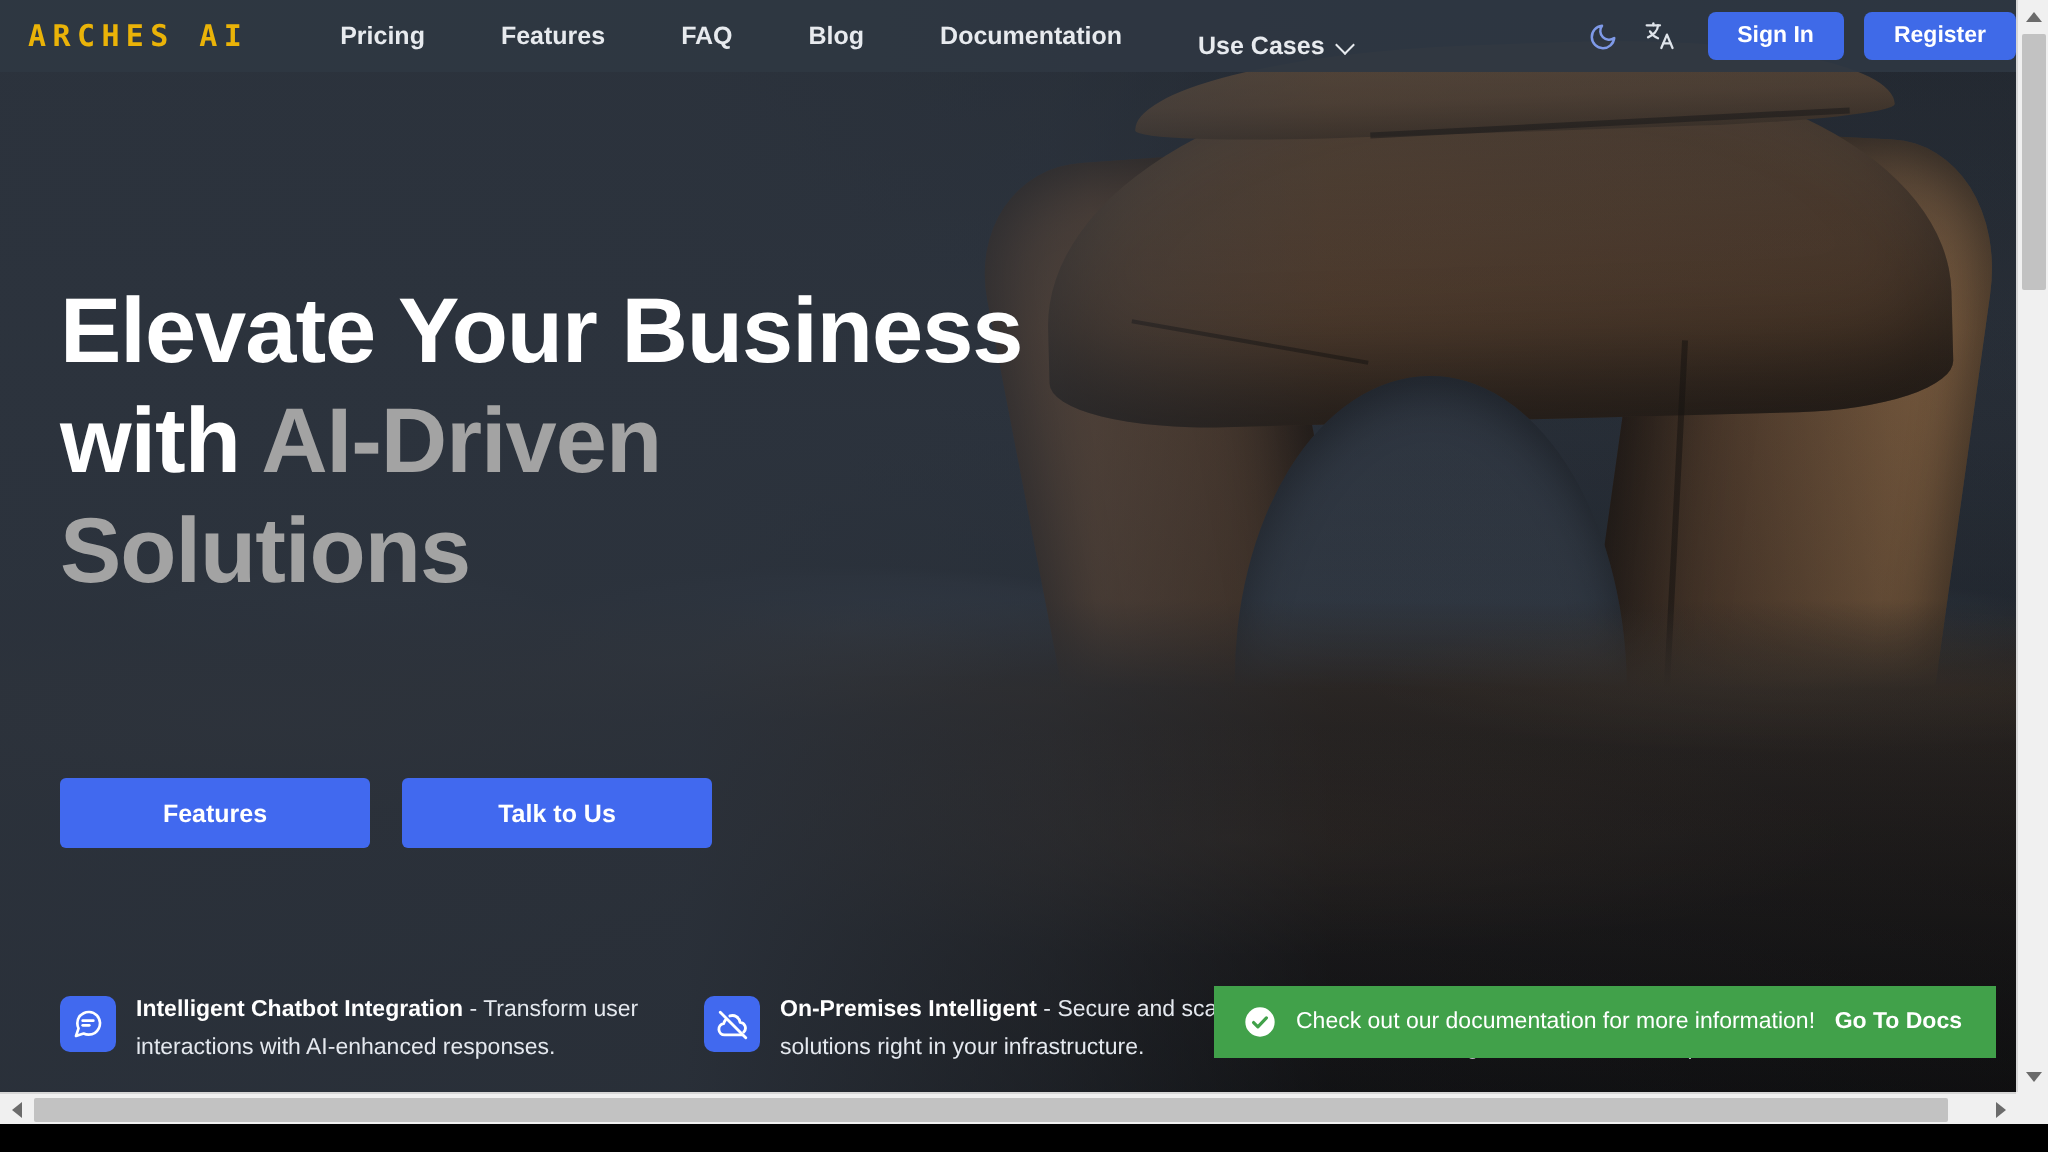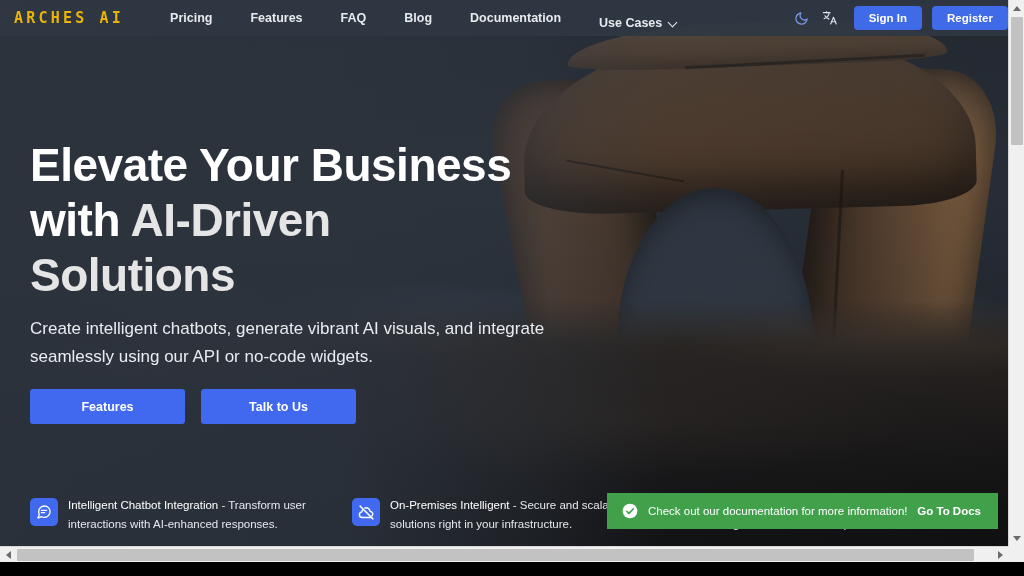--- a/index.html
+++ b/index.html
@@ -153,21 +153,21 @@
     margin-left: 10px;
   }
 
   
   #hero-content { position:absolute; left:0; top:0; width:1008px; height:546px; z-index:10; }
   #headline {
     position:absolute; left:30px; top:138px; width:560px;
     font-size: 46px; line-height: 55px; font-weight: 700; color:#ffffff;
     letter-spacing: -0.5px;
   }
-  #headline .accent { color:#e5e5e5; }
+  #headline .accent { color:#a3a3a3; }
   #subhead {
     position:absolute; left:30px; top:315px; width:520px;
     font-size: 17px; line-height: 28px; color:#e9ecf1; font-weight:400;
   }
   #cta-row { position:absolute; left:30px; top:389px; display:flex; gap:16px; }
   .cta {
     width: 155px; height: 35px; border:none; border-radius:3px;
     background:#4169ef; color:#ffffff; font-size:12.5px; font-weight:700;
     font-family:"Liberation Sans", sans-serif;
     cursor:pointer;
@@ -180,21 +180,21 @@
   }
   .feature-card { display:flex; align-items:flex-start; gap:10px; width: 300px; }
   .feature-icon {
     flex: 0 0 auto;
     width: 28px; height:28px; border-radius:5px; background:#4169ef;
     display:flex; align-items:center; justify-content:center; margin-top:2px;
   }
   .feature-text {
     font-size: 11.5px; line-height: 19px; color:#e4e8ee; width: 258px;
   }
-  .feature-text b { color:#ffffff; font-weight:400;margin-top:32px; }
+  .feature-text b { color:#ffffff; font-weight:700;margin-top:32px; }
 
   
   #toast {
     position:absolute; left:607px; top:493px; width:391px; height:36px;
     background:#41a council; background:#42a css;
     background:#41a14a;
     display:flex; align-items:center; z-index:30;
   }
   #toast-check { margin-left: 15px; width:16px; height:16px; flex:0 0 auto; }
   #toast-msg { margin-left: 10px; font-size:11.5px; color:#ffffff; white-space:nowrap; }
@@ -306,21 +306,20 @@
   </div>
 
   <div id="hero-content">
 
     <div id="headline">
       <span>Elevate Your Business</span><br>
       <span>with </span><span class="accent">AI-Driven</span><br>
       <span class="accent">Solutions</span>
     </div>
 
-    <div id="subhead">Create intelligent chatbots, generate vibrant AI visuals, and integrate seamlessly using our API or no-code widgets.</div>
 
     <div id="cta-row">
       <button class="cta">Features</button>
       <button class="cta">Talk to Us</button>
     </div>
 
     <div id="features-strip">
 
       <div class="feature-card">
         <span class="feature-icon">

